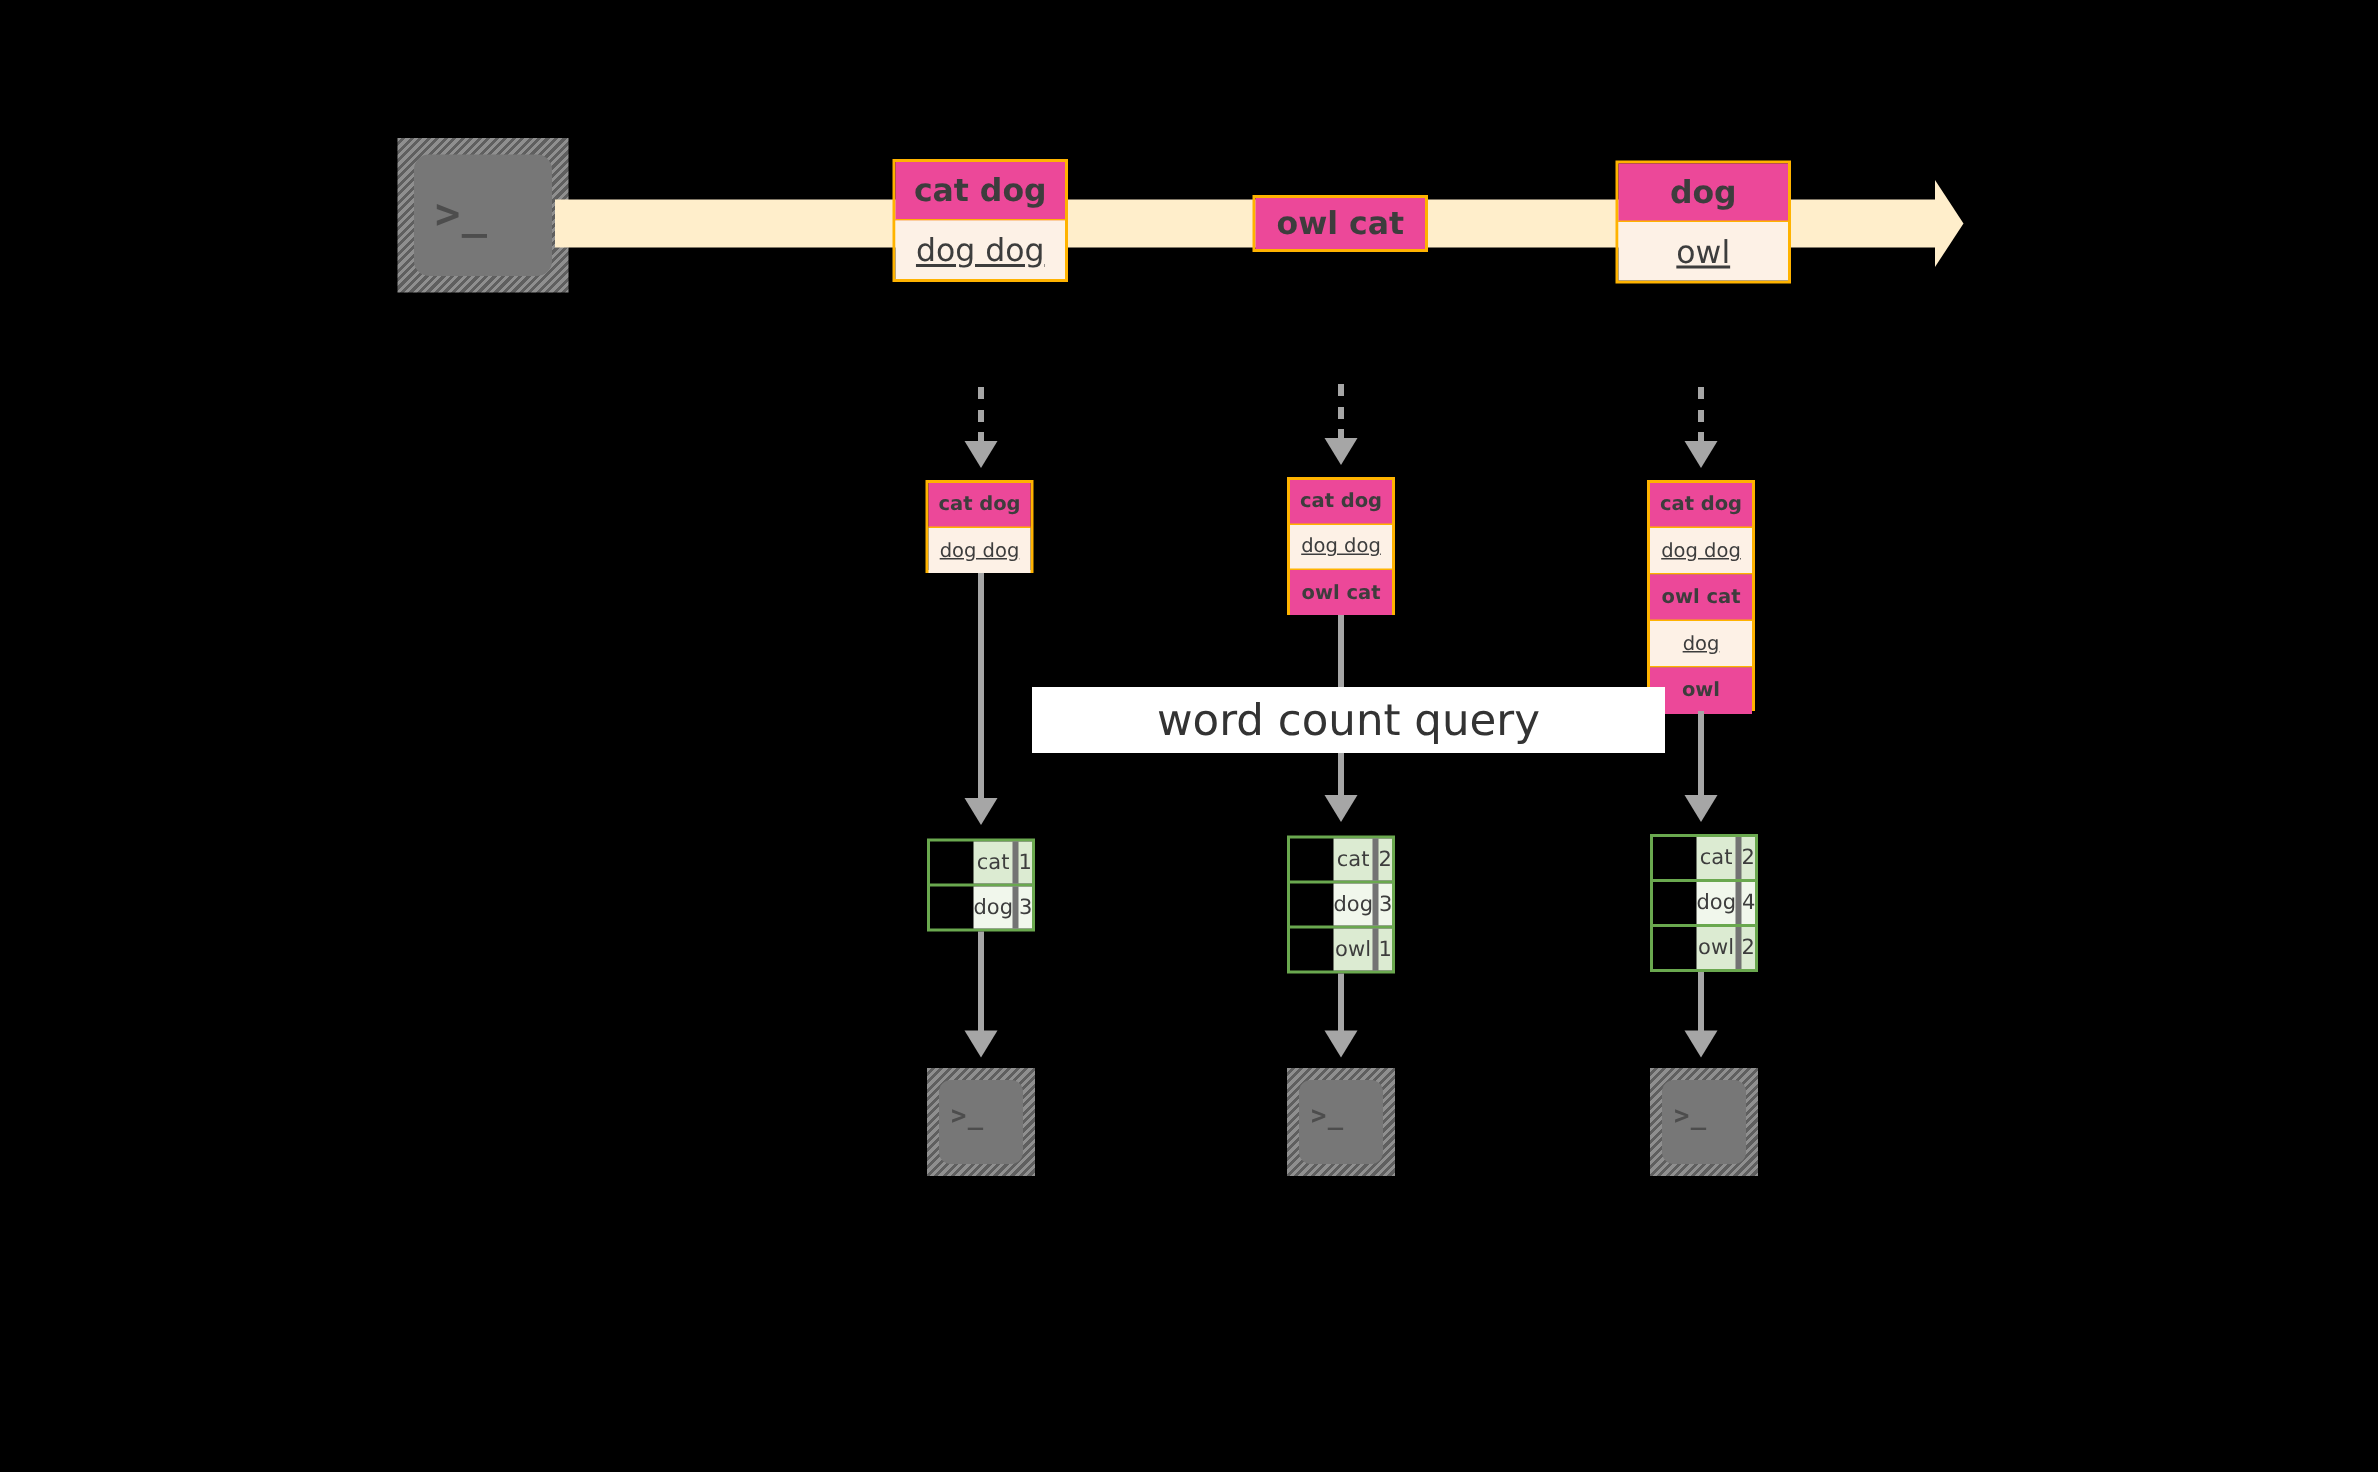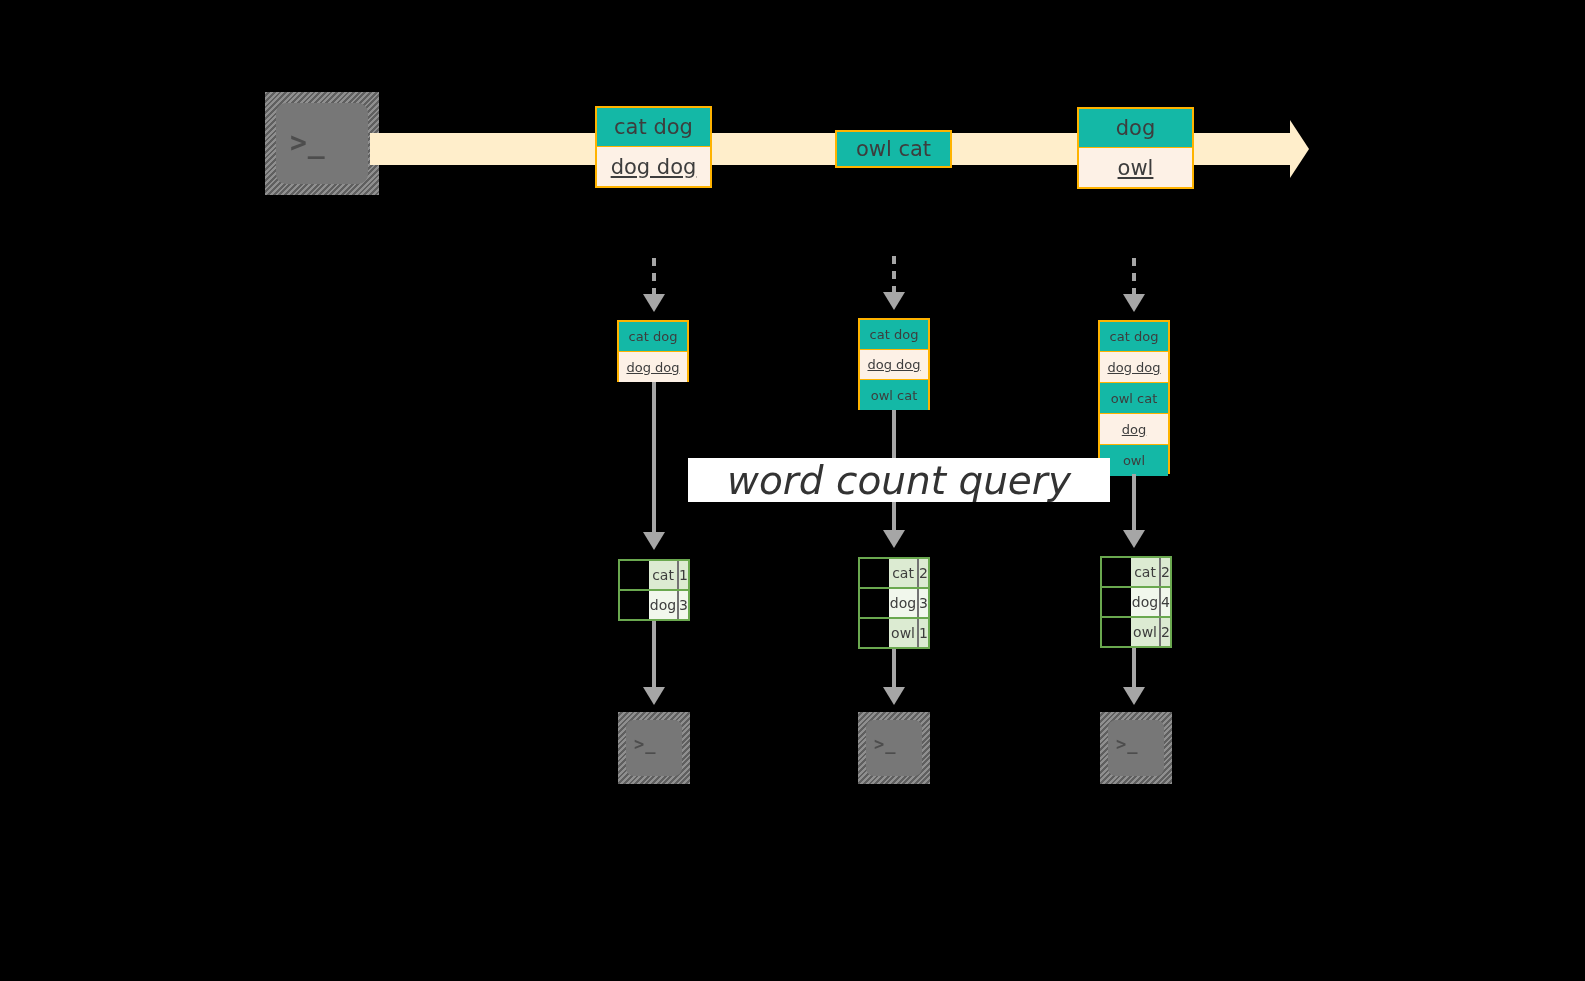--- a/index.html
+++ b/index.html
@@ -33,29 +33,29 @@
   .band{position:absolute;left:0;top:0;height:100%;background:#FFEECB;}
   .bandhead{position:absolute;top:-13px;width:0;height:0;
     border-top:29px solid transparent;border-bottom:29px solid transparent;
     border-left:19px solid #FFEECB;}
 
   
   .obox{position:absolute;border:2px solid #FFB300;box-sizing:border-box;}
   .orow{box-sizing:border-box;display:flex;align-items:center;justify-content:center;
         color:#3d3d3d;white-space:nowrap;border-bottom:1px solid #FFB300;}
   .orow:last-child{border-bottom:none;}
-  .orow.a{background:#14b8a6;}
+  .orow.a{background:#ec4899;font-weight:bold;}
   .orow.b{background:#FDF1E6;text-decoration:underline;}
 
   
   .gbox{position:absolute;border:2px solid #6AA84F;box-sizing:border-box;display:flex;flex-direction:column;}
   .grow{display:flex;flex:1 1 auto;border-bottom:2px solid #6AA84F;box-sizing:border-box;}
   .grow:last-child{border-bottom:none;}
   .gcell{display:flex;align-items:center;justify-content:center;color:#3d3d3d;box-sizing:border-box;}
-  .gcell.k{border-right:2px solid #737373;margin-left:29px;}
+  .gcell.k{border-right:4px solid #737373;margin-left:29px;}
   .grow.a .gcell{background:#DCEBD2;}
   .grow.b .gcell{background:#F1F7EC;}
 
   
   .vline{position:absolute;background:#A6A6A6;width:4px;}
   .vdash{position:absolute;width:4px;
     background:repeating-linear-gradient(to bottom,#A6A6A6 0 8px,transparent 8px 15px);}
   .vhead{position:absolute;width:0;height:0;
     border-left:11px solid transparent;border-right:11px solid transparent;
     border-top:18px solid #A6A6A6;}
@@ -192,15 +192,15 @@
 
   <div class="vline" style="left:1132px;top:648px;height:41px;"></div>
   <div class="vhead" style="left:1123px;top:687px;"></div>
 
   <div class="term" style="left:1100px;top:712px;width:72px;height:72px;">
     <div class="hatch"></div>
     <div class="inner" style="left:8px;top:8px;right:8px;bottom:8px;border-radius:8px;"></div>
     <div class="glyph" style="left:16px;top:24px;font-size:17px;">&gt;_</div>
   </div>
 
-  <div class="qlabel" style="left:688px;top:458px;width:422px;height:44px;font-size:39px;font-style:italic;">word count query</div>
+  <div class="qlabel" style="left:688px;top:458px;width:422px;height:44px;font-size:29px;">word count query</div>
 
 </div>
 
 </body></html>

